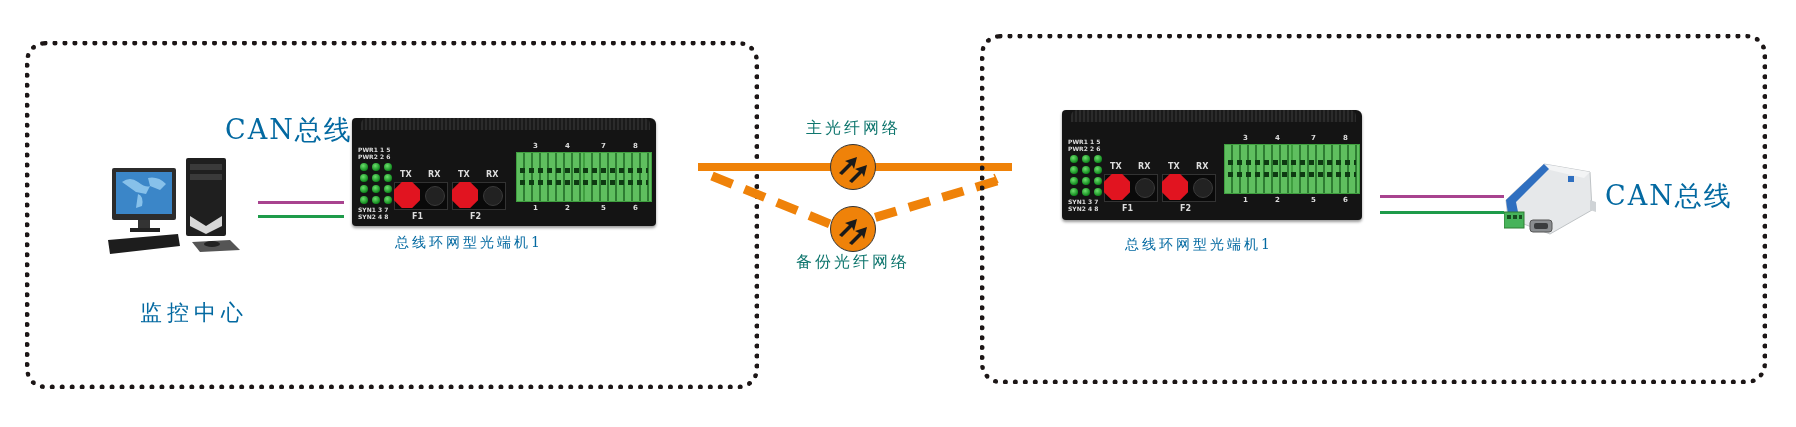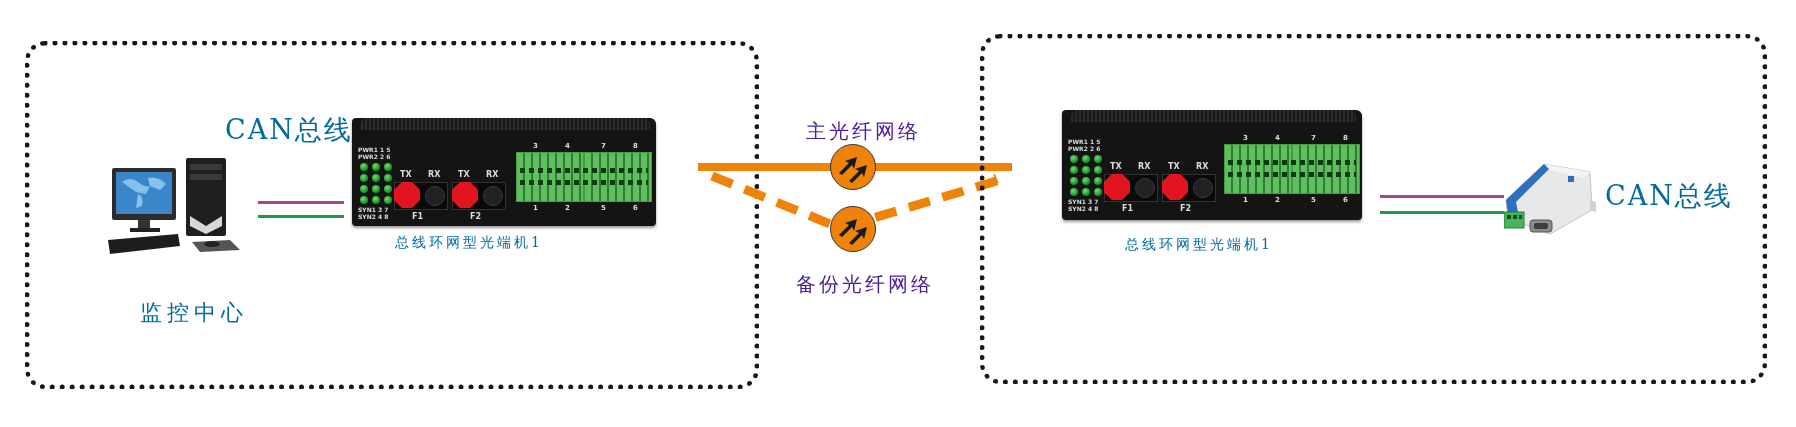--- a/index.html
+++ b/index.html
@@ -3,21 +3,21 @@
 <meta charset="utf-8">
 <style>
   html, body { margin:0; padding:0; background:#ffffff; }
   body { width:1796px; height:427px; position:relative; overflow:hidden;
          font-family:"DejaVu Serif", serif; color:#222; }
   .abs { position:absolute; }
   .zone { position:absolute; box-sizing:border-box; border:5px dotted #1c1616; border-radius:20px; }
   .label { position:absolute; white-space:nowrap; font-family:"DejaVu Serif", serif; color:#0369a1; }
   .can-label { font-size:27px; letter-spacing:2px; }
   .dev-label { font-size:14px; letter-spacing:3px; }
-  .net-label { font-size:20px; letter-spacing:3px; font-family:"DejaVu Sans", sans-serif; color:#4c1d95; }
+  .net-label { font-size:16px; letter-spacing:3px; font-family:"DejaVu Sans", sans-serif; color:#0f766e; }
   .wire { position:absolute; height:3px; }
   
   .device { position:absolute; background:#141414; border-radius:4px 6px 4px 4px; box-shadow:0 2px 3px rgba(0,0,0,.4); overflow:hidden; }
   .device .top { position:absolute; left:3%; right:2%; top:0; height:12px; background:repeating-linear-gradient(90deg,#2b2b2b 0 2px,#1a1a1a 2px 4px); border-radius:6px 6px 0 0; }
   .device .ledtxt { position:absolute; font:bold 6px "DejaVu Sans", sans-serif; color:#ddd; line-height:7px; }
   .led { position:absolute; width:8px; height:8px; border-radius:50%; background:radial-gradient(circle at 40% 35%, #6de06d, #118a1e 70%); }
   .port-txt { position:absolute; font:bold 8px "DejaVu Sans", sans-serif; color:#ddd; }
   .port-box { position:absolute; background:#0a0a0a; border:1px solid #333; }
   .tx { position:absolute; width:26px; height:26px; background:#e11420; clip-path:polygon(30% 0,70% 0,100% 30%,100% 70%,70% 100%,30% 100%,0 70%,0 30%); }
   .rx { position:absolute; width:18px; height:18px; border-radius:50%; background:#222; border:1px solid #3a3a3a; }
@@ -114,21 +114,21 @@
 <div class="circle" style="left:830px;top:144px;">
   <svg width="44" height="44" viewBox="0 0 44 44">
       <path d="M8 28 l10-10 -4-2 12-4 -3 12 -2-4 -10 10z M18 36 l10-10 -4-2 12-4 -3 12 -2-4 -10 10z" fill="#1a1a1a"></path>
     </svg>
 </div>
 <div class="circle" style="left:830px;top:206px;">
   <svg width="44" height="44" viewBox="0 0 44 44">
       <path d="M8 28 l10-10 -4-2 12-4 -3 12 -2-4 -10 10z M18 36 l10-10 -4-2 12-4 -3 12 -2-4 -10 10z" fill="#1a1a1a"></path>
     </svg>
 </div>
-<div class="label net-label" style="left:796px;top:271px;">备份光纤网络</div>
+<div class="label net-label" style="left:796px;top:252px;">备份光纤网络</div>
 
 <div class="zone" style="left:980px;top:34px;width:787px;height:350px;"></div>
 
 <div class="device" style="left:1062px;top:110px;width:300px;height:110px;">
   <div class="top"></div>
   <div class="ledtxt" style="left:6px;top:28px;">
     <div>PWR1  1   5</div>
       <div>PWR2  2   6</div>
   </div>
   <div class="led" style="left:8px;top:45px"></div>

